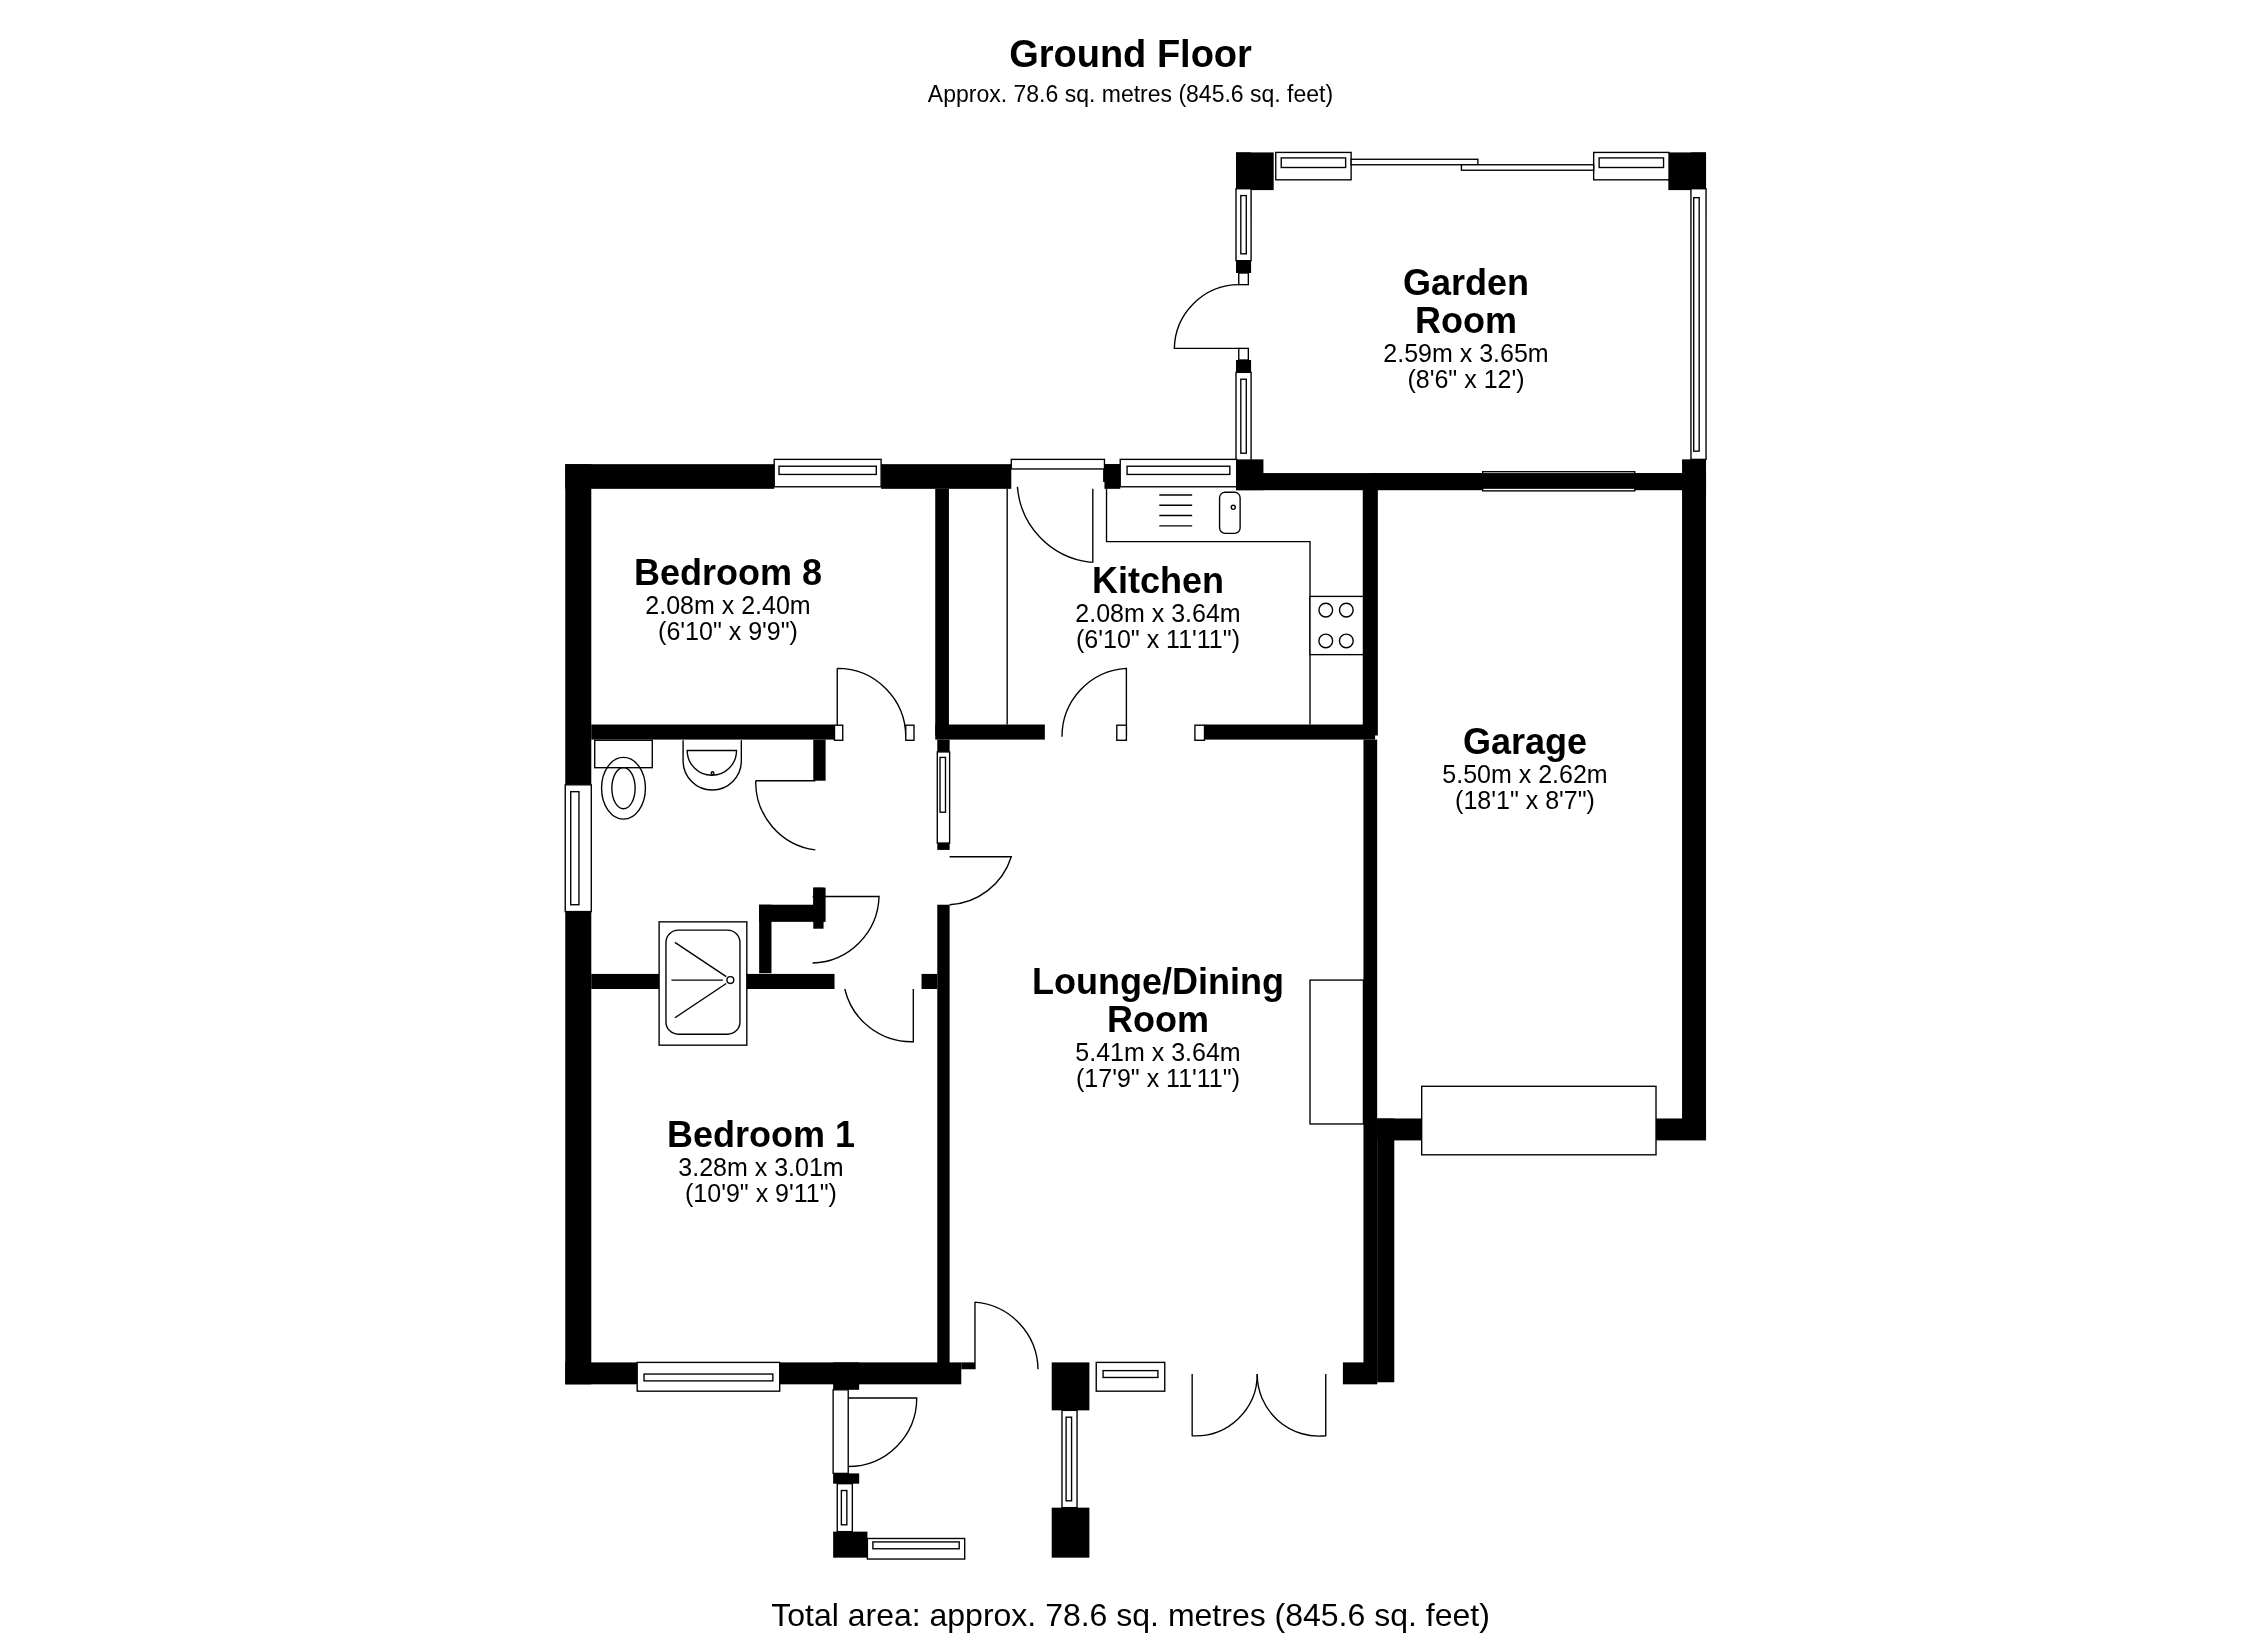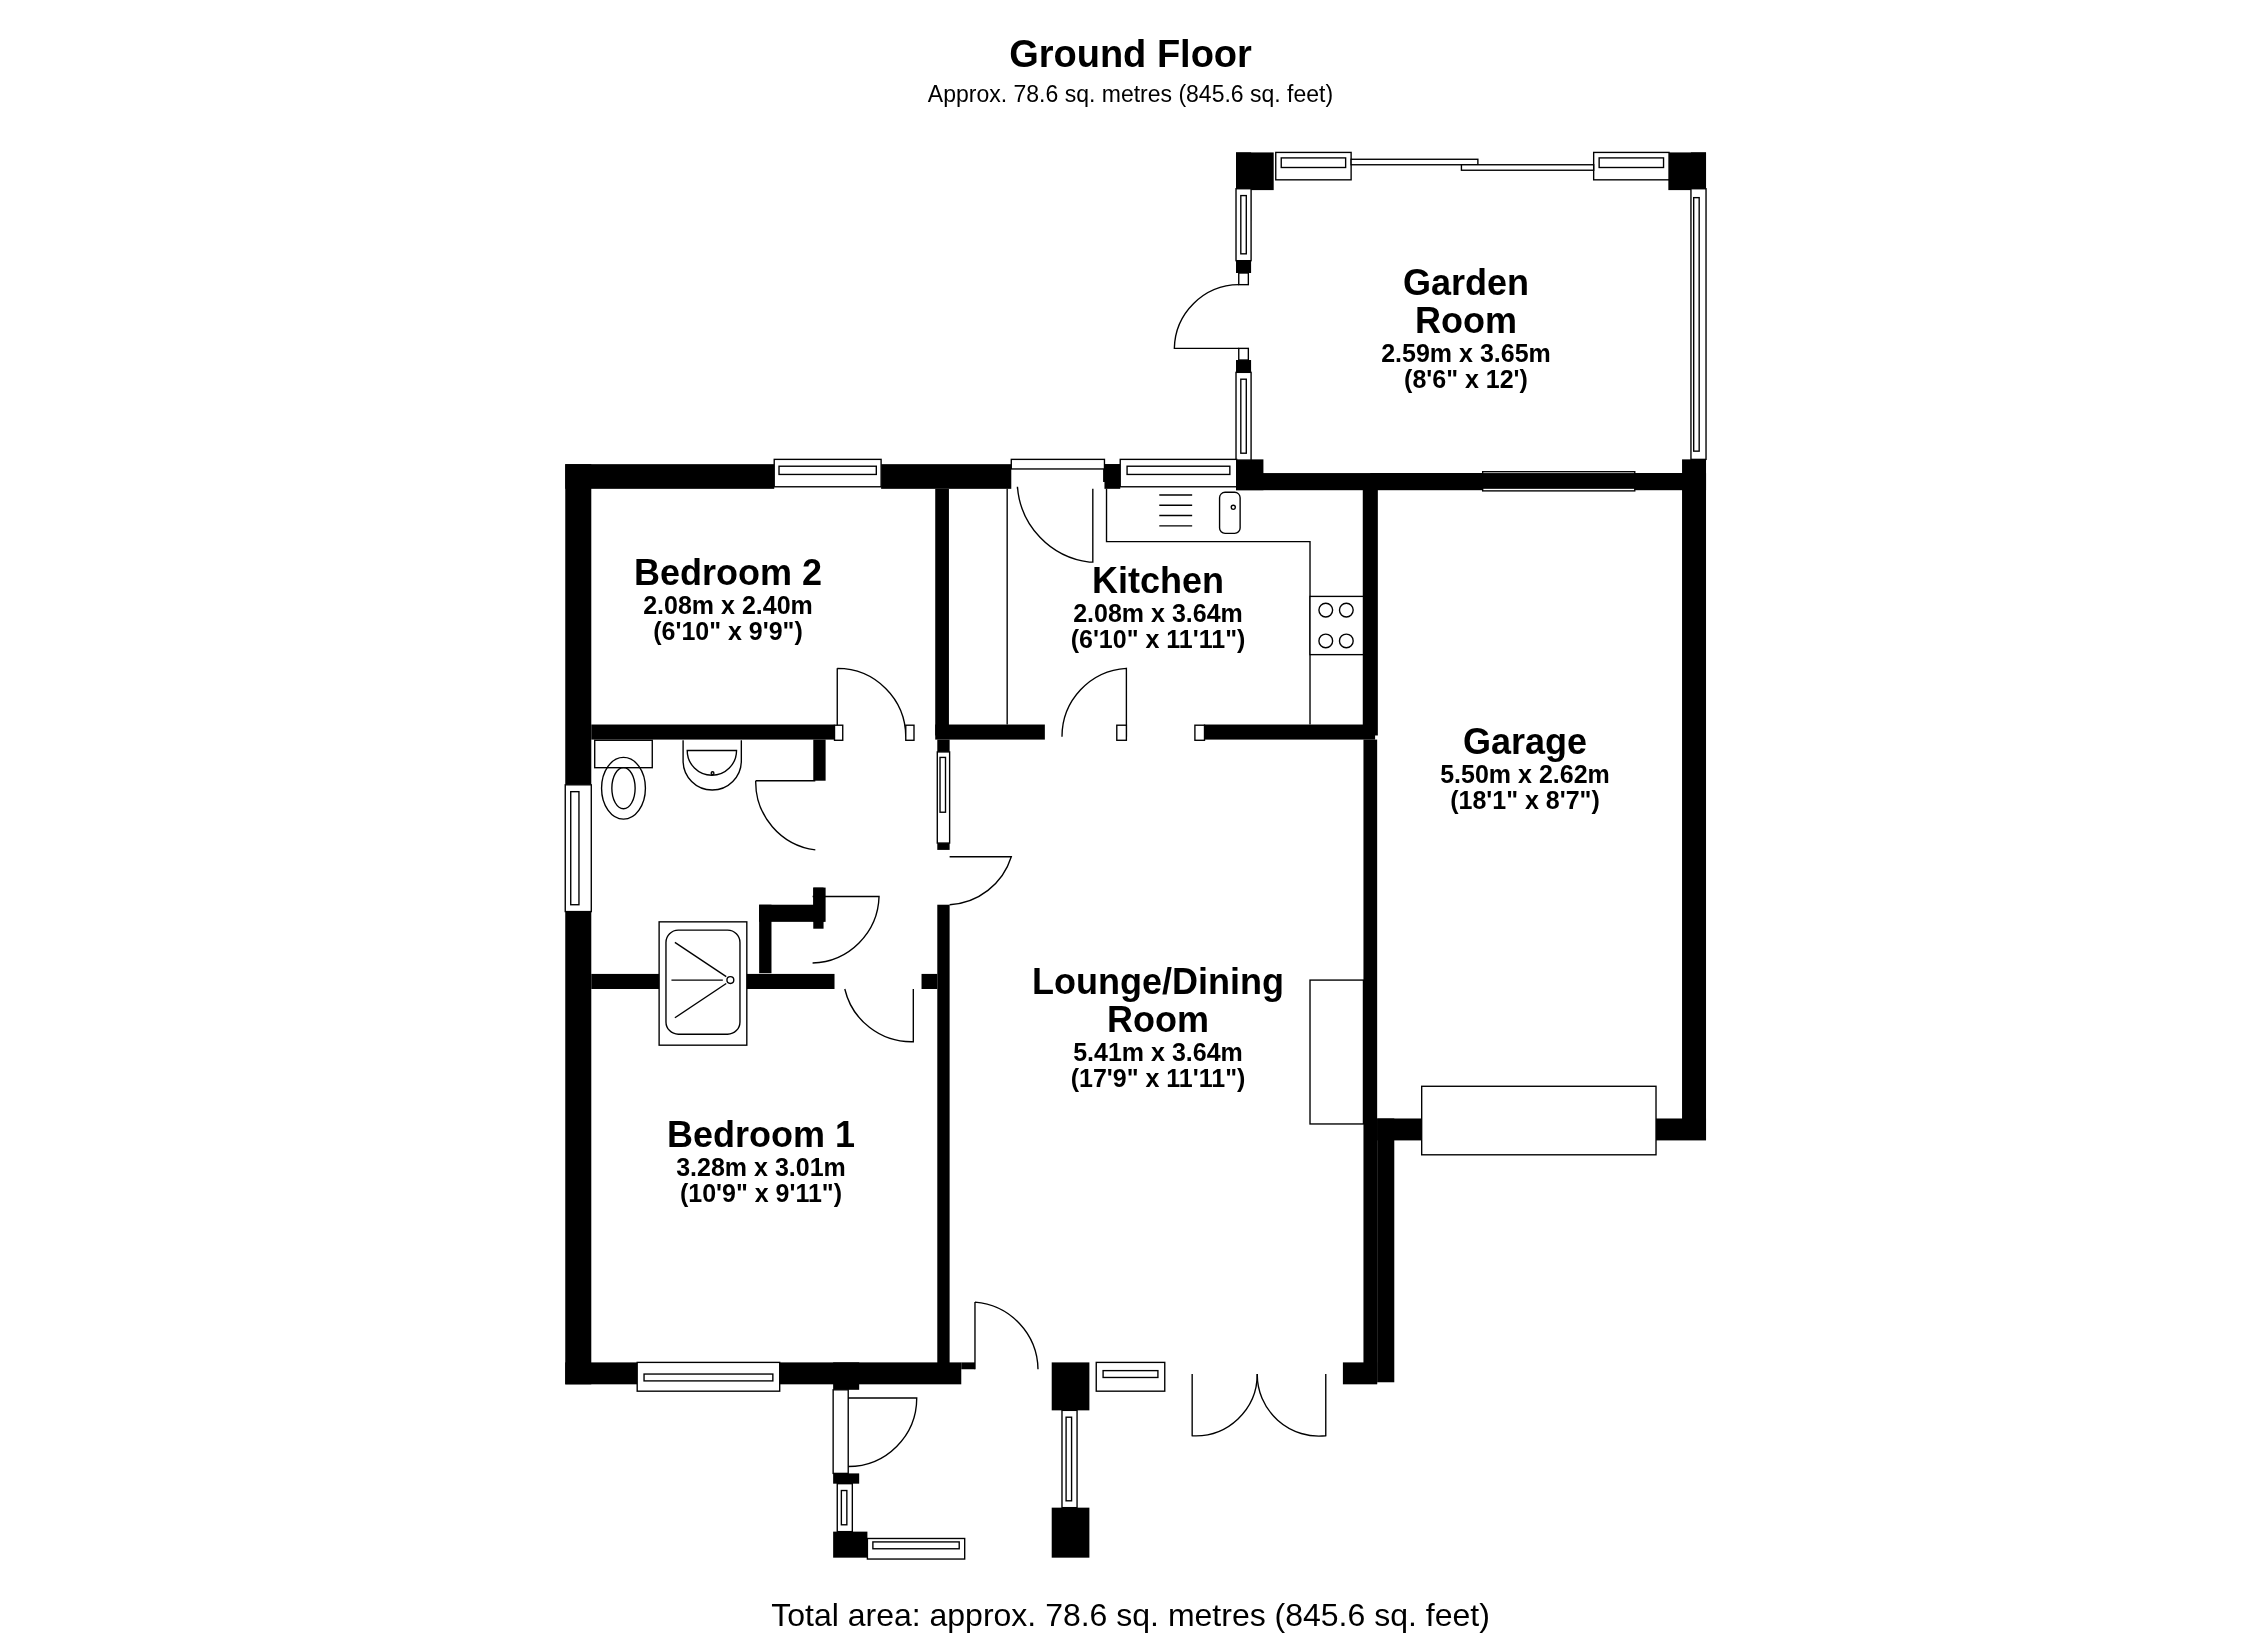--- a/index.html
+++ b/index.html
@@ -4,21 +4,21 @@
 <style>
   html, body { margin: 0; padding: 0; background: #ffffff; }
   body { width: 2261px; height: 1645px; position: relative; overflow: hidden; font-family: "Liberation Sans", sans-serif; }
   #plan { position: absolute; left: 0; top: 0; width: 2261px; height: 1645px; }
   .hdr { position: absolute; left: 0; width: 2261px; text-align: center; color: #000; }
   .title { top: 33px; font-size: 38px; font-weight: bold; }
   .subtitle { top: 81px; font-size: 23px; }
   .footer { top: 1597px; font-size: 32px; }
   .room-label { position: absolute; text-align: center; color: #000; transform: translateX(-50%); white-space: nowrap; line-height: 1.05; }
   .room-name { font-size: 36px; font-weight: bold; display: block; }
-  .room-dim { font-size: 25px; display: block; font-weight: bold; }
+  .room-dim { font-size: 25px; display: block; }
   .wall { fill: #000000; }
   .thin { fill: none; stroke: #000; stroke-width: 2; }
   .win { fill: #ffffff; stroke: #000; stroke-width: 2; }
   .fix { fill: #ffffff; stroke: #000; stroke-width: 2; }
 </style>
 </head>
 <body>
 
 <div class="hdr title">Ground Floor</div>
 <div class="hdr subtitle">Approx. 78.6 sq. metres (845.6 sq. feet)</div>
@@ -225,21 +225,21 @@
 </svg>
 
 <div class="room-label" style="left:1466px; top:264px;">
   <span class="room-name">Garden</span>
   <span class="room-name">Room</span>
   <span class="room-dim">2.59m x 3.65m</span>
   <span class="room-dim">(8'6" x 12')</span>
 </div>
 
 <div class="room-label" style="left:728px; top:554px;">
-  <span class="room-name">Bedroom 2</span>
+  <span class="room-name">Bedroom 8</span>
   <span class="room-dim">2.08m x 2.40m</span>
   <span class="room-dim">(6'10" x 9'9")</span>
 </div>
 
 <div class="room-label" style="left:1158px; top:562px;">
   <span class="room-name">Kitchen</span>
   <span class="room-dim">2.08m x 3.64m</span>
   <span class="room-dim">(6'10" x 11'11")</span>
 </div>
 

